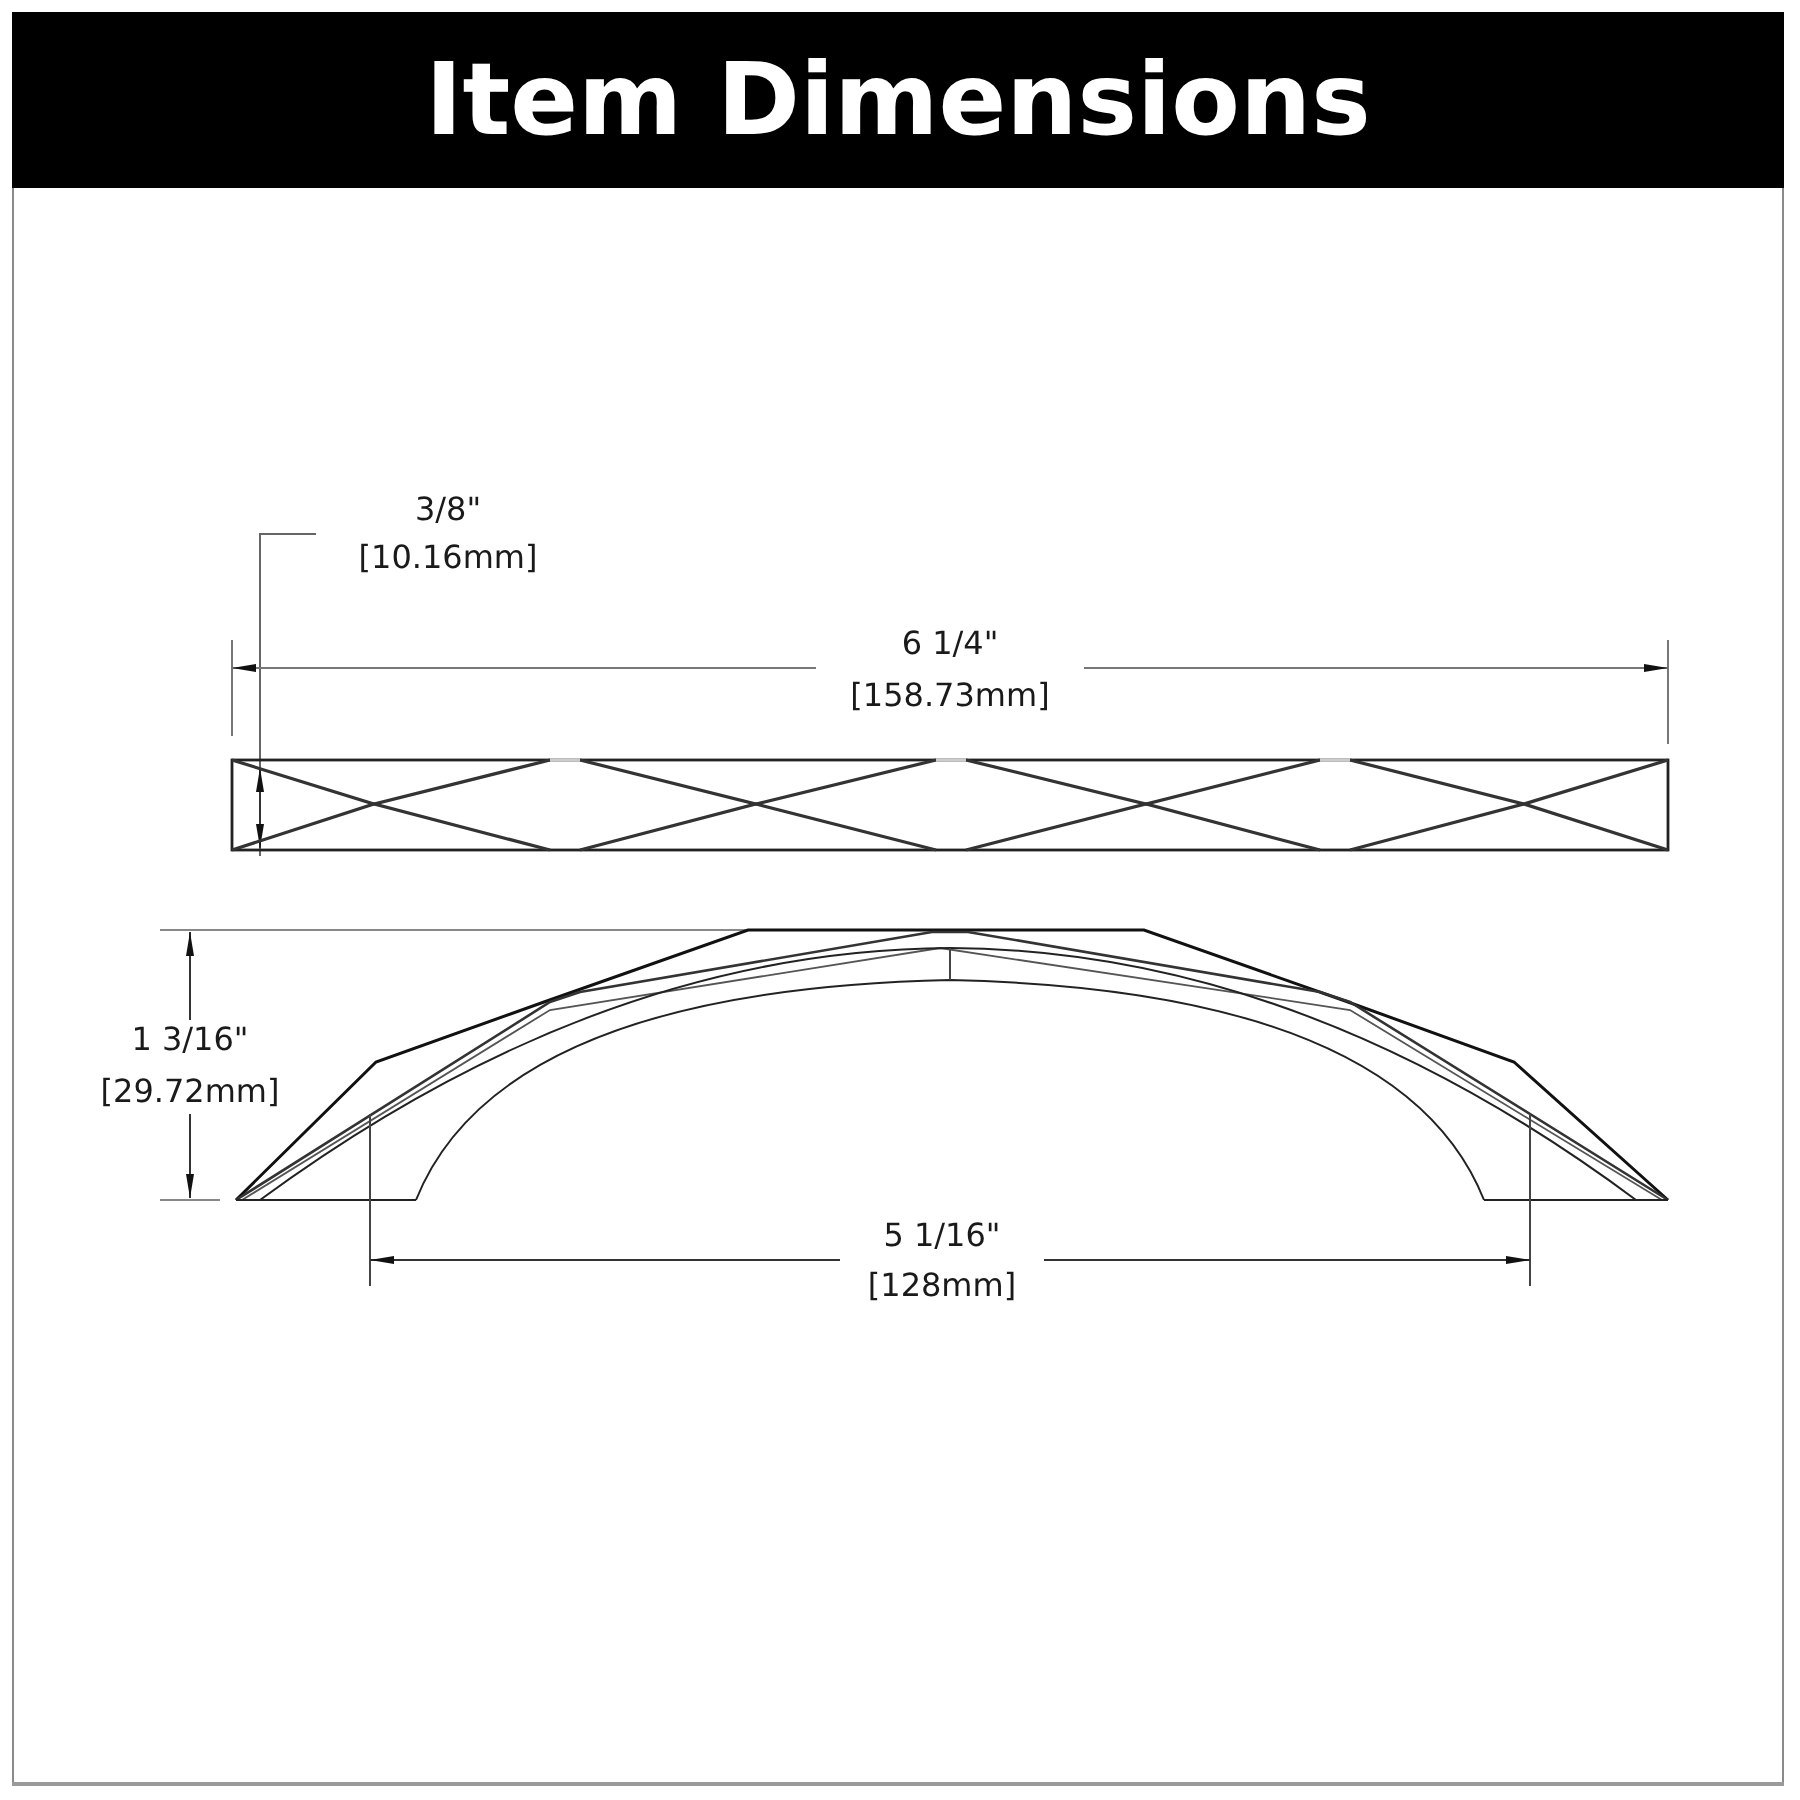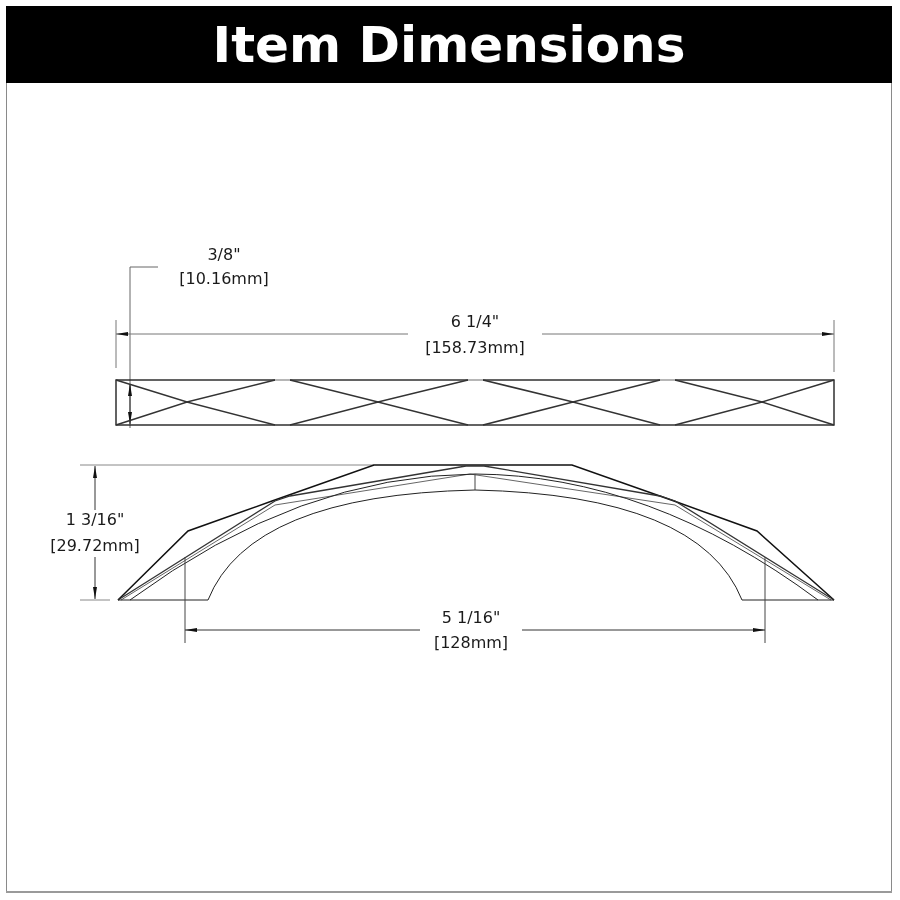--- a/index.html
+++ b/index.html
@@ -5,21 +5,21 @@
     html, body { margin: 0; padding: 0; background: #ffffff; }
     body { width: 900px; height: 900px; position: relative; overflow: hidden; font-family: "DejaVu Sans", sans-serif; }
     .frame {
       position: absolute; left: 6px; top: 6px; width: 886px; height: 886px;
       border: 1px solid #8a8a8a; box-sizing: border-box; background: #fff;
     }
     .frame::after {
       content: ""; position: absolute; left: -1px; right: -1px; bottom: -2px; height: 2px; background: #9a9a9a;
     }
     .header {
-      position: absolute; left: 6px; top: 6px; width: 886px; height: 77px;
+      position: absolute; left: 6px; top: 6px; width: 886px; height: 88px;
       background: #000000; display: flex; align-items: center; justify-content: center;
     }
     .header-title {
       color: #ffffff; font-family: "DejaVu Sans", sans-serif; font-weight: bold;
       font-size: 50px; letter-spacing: 0px; line-height: 1;
     }
     svg.drawing { position: absolute; left: 0; top: 0; }
     .dim-text {
       font-family: "DejaVu Sans", sans-serif; font-size: 16px; fill: #1a1a1a;
     }

